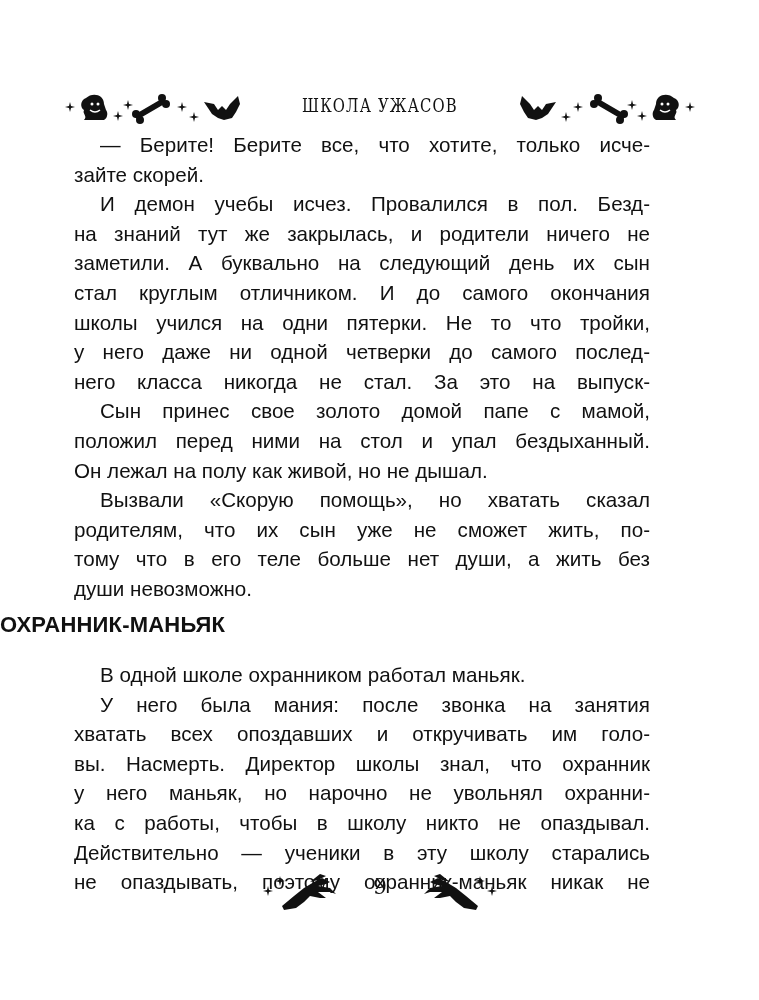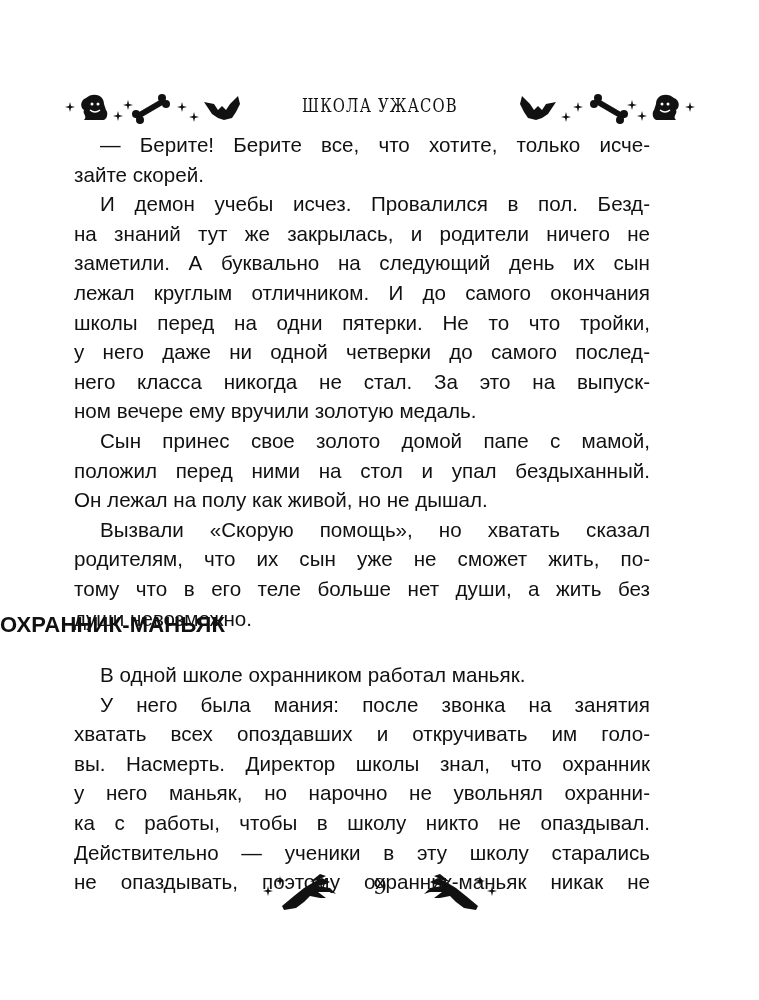--- a/index.html
+++ b/index.html
@@ -77,25 +77,24 @@
     </g>
   </svg>
 </div>
 
 <div class="body-text">
   <span class="line indent">— Берите! Берите все, что хотите, только исче-</span>
   <span class="line last">зайте скорей.</span>
   <span class="line indent">И демон учебы исчез. Провалился в пол. Безд-</span>
   <span class="line">на знаний тут же закрылась, и родители ничего не</span>
   <span class="line">заметили. А буквально на следующий день их сын</span>
-  <span class="line">лежал круглым отличником. И до самого окончания</span>
-  <span class="line">школы перед на одни пятерки. Не то что тройки,</span>
+  <span class="line">стал круглым отличником. И до самого окончания</span>
+  <span class="line">школы учился на одни пятерки. Не то что тройки,</span>
   <span class="line">у него даже ни одной четверки до самого послед-</span>
   <span class="line">него класса никогда не стал. За это на выпуск-</span>
-  <span class="line last">ном вечере ему вручили золотую медаль.</span>
   <span class="line indent">Сын принес свое золото домой папе с мамой,</span>
   <span class="line">положил перед ними на стол и упал бездыханный.</span>
   <span class="line last">Он лежал на полу как живой, но не дышал.</span>
   <span class="line indent">Вызвали «Скорую помощь», но хватать сказал</span>
   <span class="line">родителям, что их сын уже не сможет жить, по-</span>
   <span class="line">тому что в его теле больше нет души, а жить без</span>
   <span class="line last">души невозможно.</span>
 </div>
 
 <div class="heading">ОХРАННИК-МАНЬЯК</div>

